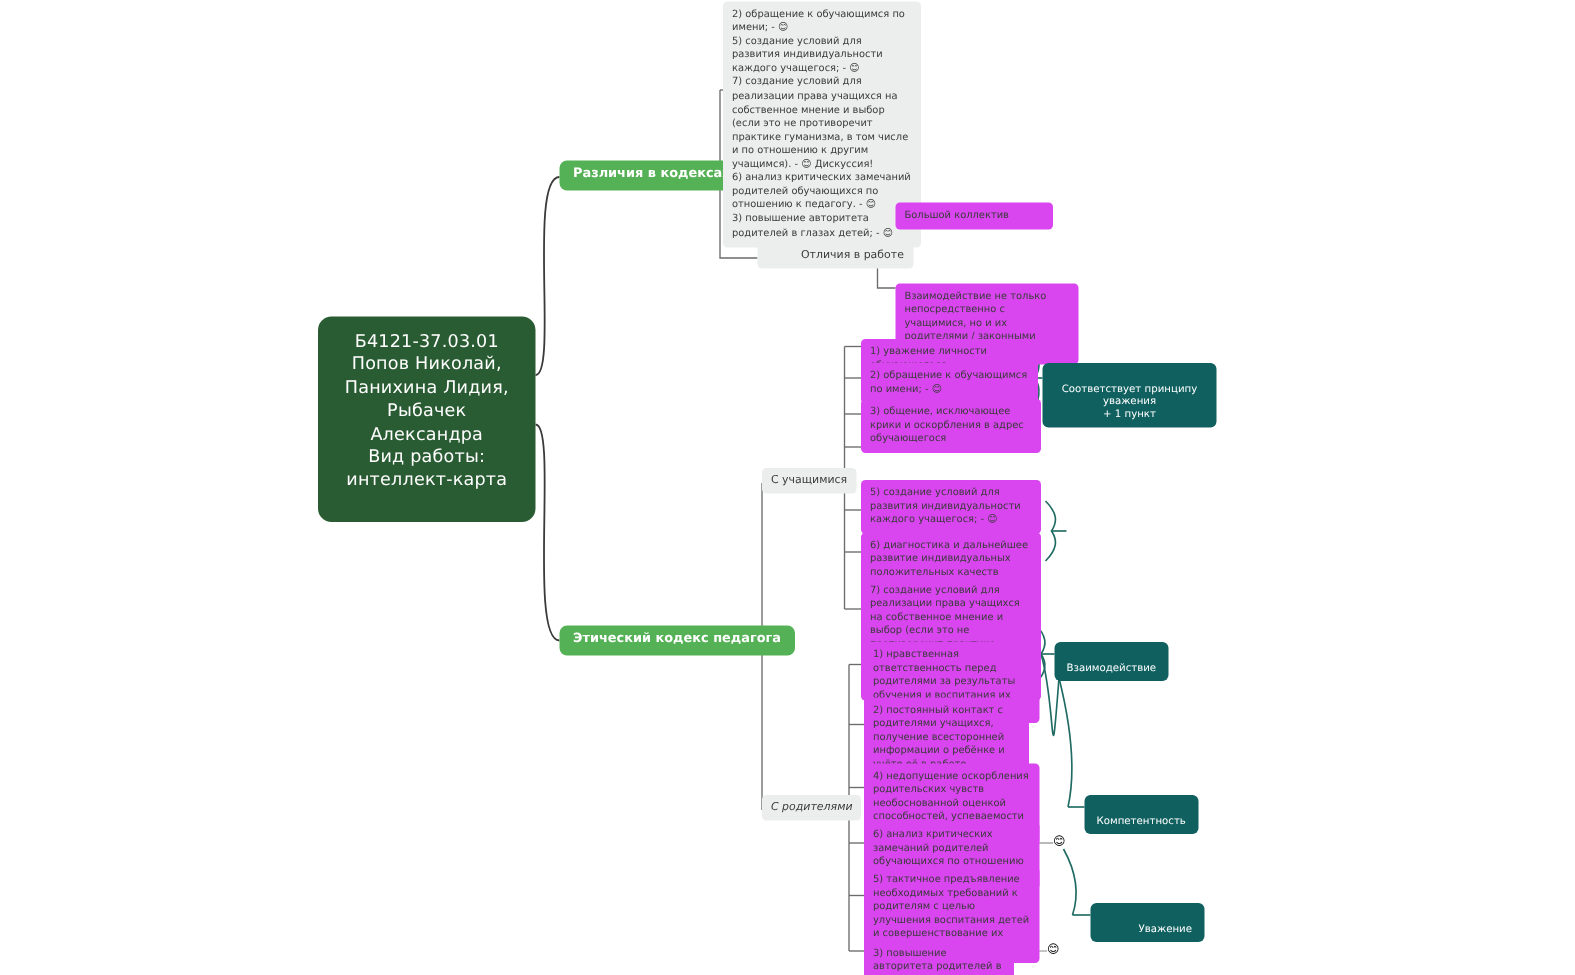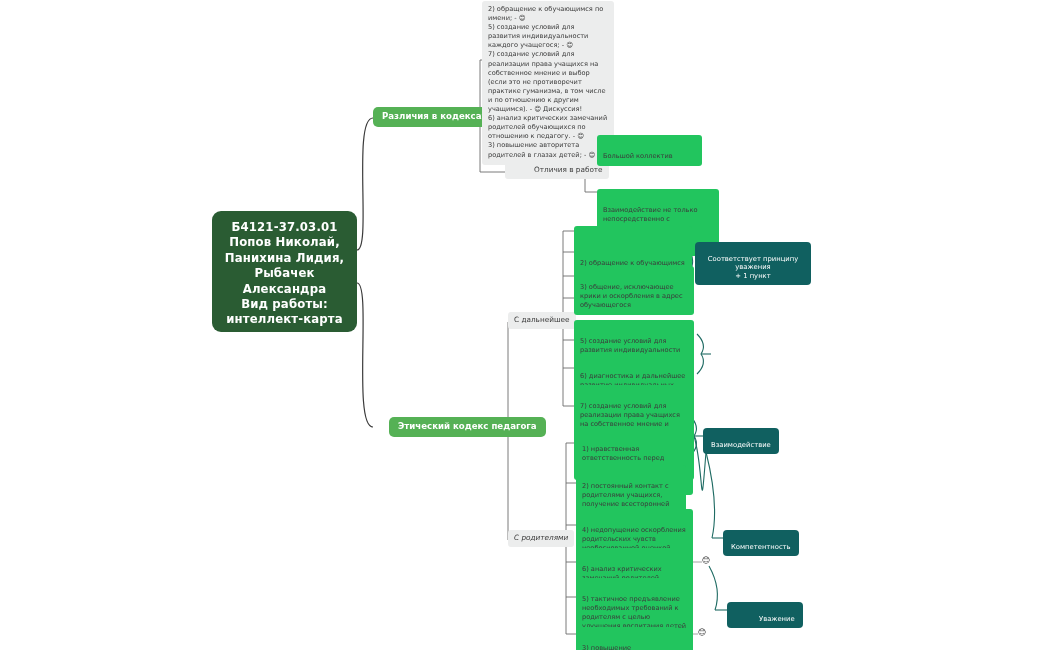--- a/index.html
+++ b/index.html
@@ -20,71 +20,71 @@
     left: 0; top: 0;
     width: 1050px; height: 650px;
     pointer-events: none;
   }
 
   
   .root {
     position: absolute;
     left: 212px; top: 211px;
     width: 145px;
-    padding: 9px 8px 4px 8px;
+    padding: 9px 8px 20px 8px;
     background: #2a5c33;
     border-radius: 9px;
     color: #ffffff;
-    font-weight: bold;
+    font-weight: normal;
     font-size: 11.7px;
     line-height: 15.4px;
     text-align: center;
     letter-spacing: .15px;
   }
 
   
   .pill1 {
     position: absolute;
     background: #55b155;
     border-radius: 5px;
     color: #ffffff;
     font-weight: bold;
     font-size: 8.6px;
     line-height: 11px;
     padding: 4px 9px 5px 9px;
     text-align: center;
     white-space: nowrap;
   }
   #pill-codex   { left: 373px; top: 107px; }
-  #pill-ethics  { left: 373px; top: 417px; margin-left: 16px; }
+  #pill-ethics  { left: 373px; top: 417px; }
 
   
   .pill2 {
     position: absolute;
     background: #eceded;
     border-radius: 3px;
     color: #3b3b3b;
     font-size: 7.3px;
     line-height: 9.6px;
     padding: 3px 6px 4px 6px;
     white-space: nowrap;
   }
   #pill-otlichiya { left: 505px; top: 162px; padding-left: 29px; }
   #pill-uchash    { left: 508px; top: 312px; }
   #pill-roditeli  { left: 508px; top: 530px; font-style: italic; }
 
   
   .note {
     position: absolute;
-    background: #22c55e;
+    background: #d946ef;
     border-radius: 3px;
     color: #3b3b3b;
     font-size: 6.6px;
     line-height: 9.1px;
-    padding: 17px 6px 5px 6px;
+    padding: 4px 6px 5px 6px;
   }
 
   
   #note-agg {
     position: absolute;
     left: 482px; top: 1px;
     width: 132px;
     background: #eceded;
     border-radius: 3px;
     color: #3b3b3b;
@@ -227,21 +227,21 @@
   </div>
 
   <div class="note" style="left:597px; top:135px; width:105px;">
     <span>Большой коллектив</span>
   </div>
   <div class="note" style="left:597px; top:189px; width:122px;">
     <span>Взаимодействие не только непосредственно с учащимися, но и их родителями / законными представителями</span>
   </div>
 
   <div class="pill2" id="pill-uchash">
-    <span>С дальнейшее</span>
+    <span>С учащимися</span>
   </div>
 
   <div class="note" style="left:574px; top:226px; width:118px;">
     <span>1) уважение личности обучающегося;</span>
   </div>
   <div class="note" style="left:574px; top:242px; width:118px;">
     <span>2) обращение к обучающимся по имени; - 😊</span>
   </div>
   <div class="note" style="left:574px; top:266px; width:120px;">
     <span>3) общение, исключающее крики и оскорбления в адрес обучающегося</span>

